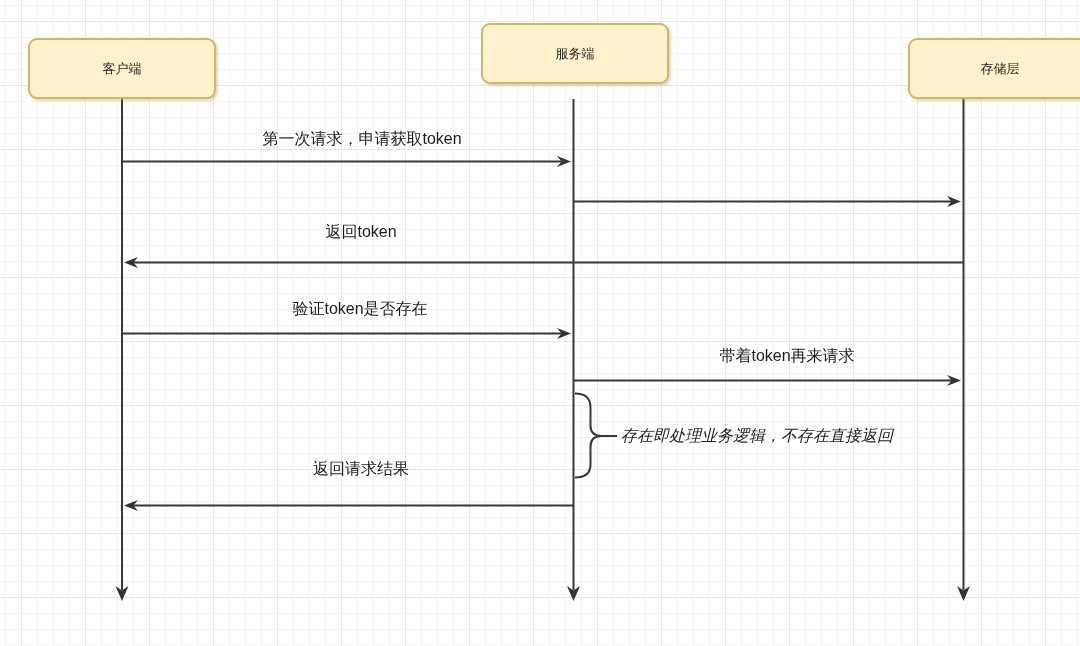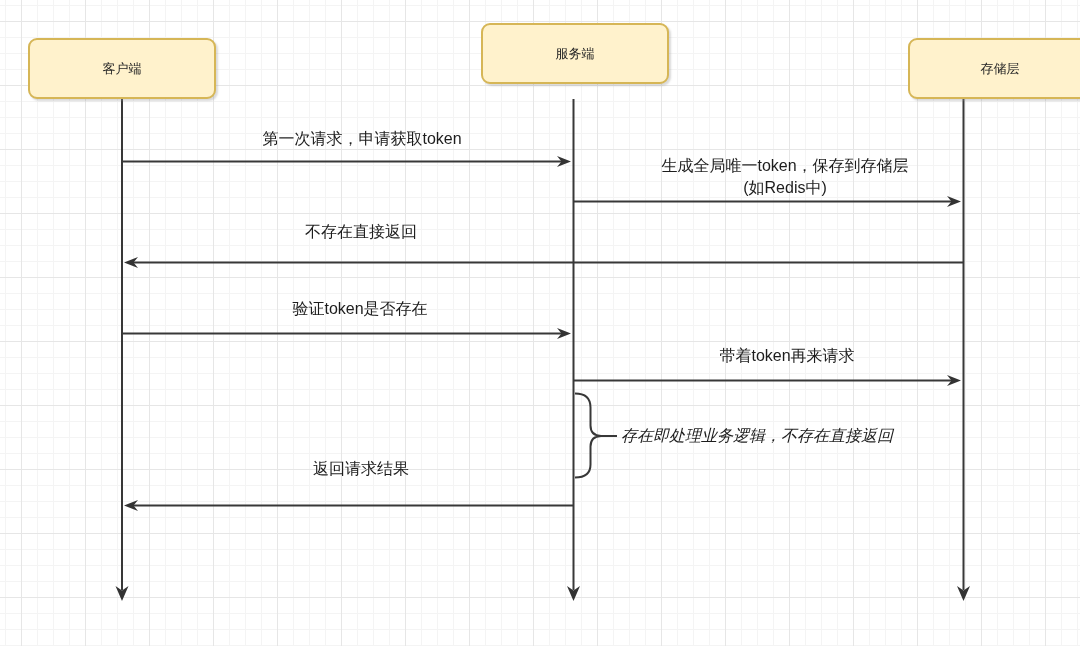--- a/index.html
+++ b/index.html
@@ -106,21 +106,19 @@
     <span>客户端</span>
   </div>
   <div class="actor" style="left:481px;top:23px;width:188px;height:61px">
     <span>服务端</span>
   </div>
   <div class="actor" style="left:908px;top:38px;width:184px;height:61px">
     <span>存储层</span>
   </div>
 
   <div class="msg-label" style="left:345px;top:128px">第一次请求，申请获取token</div>
-  <div class="msg-label" style="left:768px;top:155px">生成全局唯一token，保存到存储层
-(如Redis中)</div>
-  <div class="msg-label" style="left:344px;top:221px">不存在直接返回</div>
+  <div class="msg-label" style="left:344px;top:221px">返回token</div>
   <div class="msg-label" style="left:343px;top:298px">验证token是否存在</div>
   <div class="msg-label" style="left:770px;top:345px">带着token再来请求</div>
   <div class="note-label" style="left:621px;top:425px">存在即处理业务逻辑，不存在直接返回</div>
   <div class="msg-label" style="left:344px;top:458px">返回请求结果</div>
 
 </div>
 
 </body></html>

